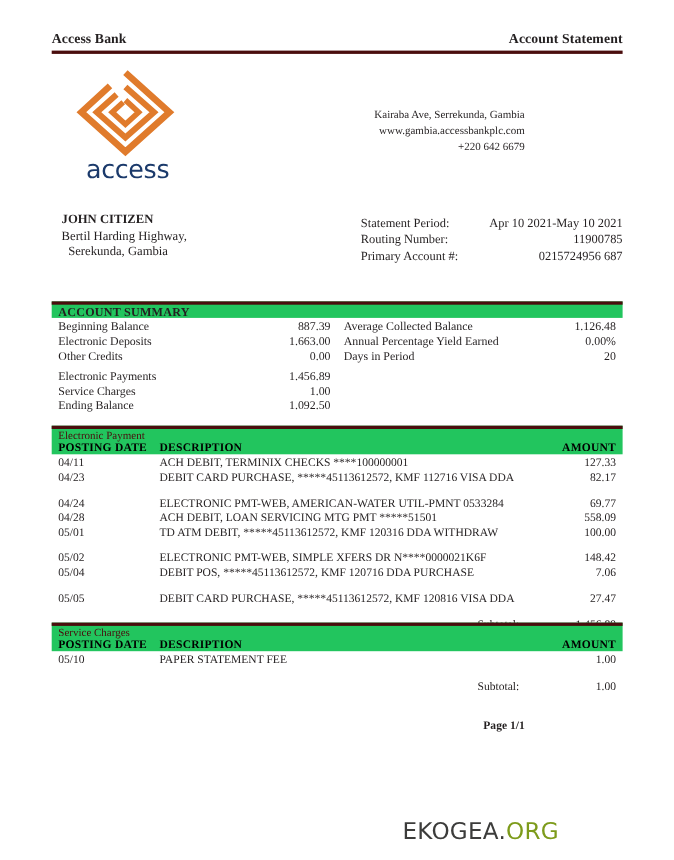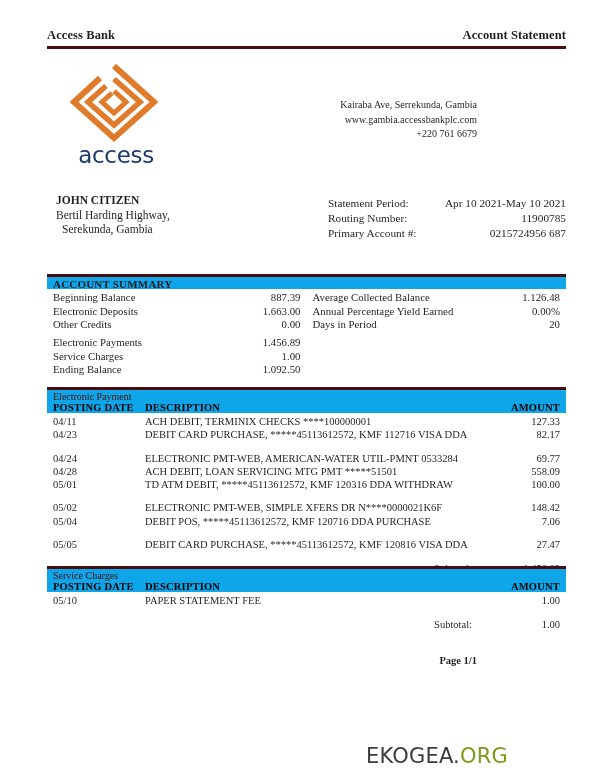--- a/index.html
+++ b/index.html
@@ -122,21 +122,21 @@
     justify-content: space-between;
   }
   .meta-label { text-align: left; }
   .meta-value { text-align: right; }
 
   
   .bar {
     position: absolute;
     left: 47px;
     width: 519px;
-    background: #0ea5e9;
+    background: #22c55e;
     border-top: 3px solid #4a0d0d;
     box-sizing: border-box;
   }
   .bar-title {
     font-weight: bold;
     font-size: 11px;
     color: #231f20;
     padding: 1px 0 1px 6px;
     letter-spacing: 0.2px;
   }
@@ -270,21 +270,21 @@
           <path d="M52 31 L64 42 L52 53 L40 42 L50 33" stroke-width="5"></path>
         </g>
       </svg>
     </div>
     <div class="logo-word">access</div>
   </div>
 
   <div class="bank-address">
     <div>Kairaba Ave, Serrekunda, Gambia</div>
     <div>www.gambia.accessbankplc.com</div>
-    <div>+220 761 6679</div>
+    <div>+220 642 6679</div>
   </div>
 
   <div class="customer-block">
     <div class="customer-name">JOHN CITIZEN</div>
     <div class="customer-line2">Bertil Harding Highway,</div>
     <div class="customer-line3">Serekunda, Gambia</div>
   </div>
 
   <div class="meta-block">
     <div class="meta-row">

